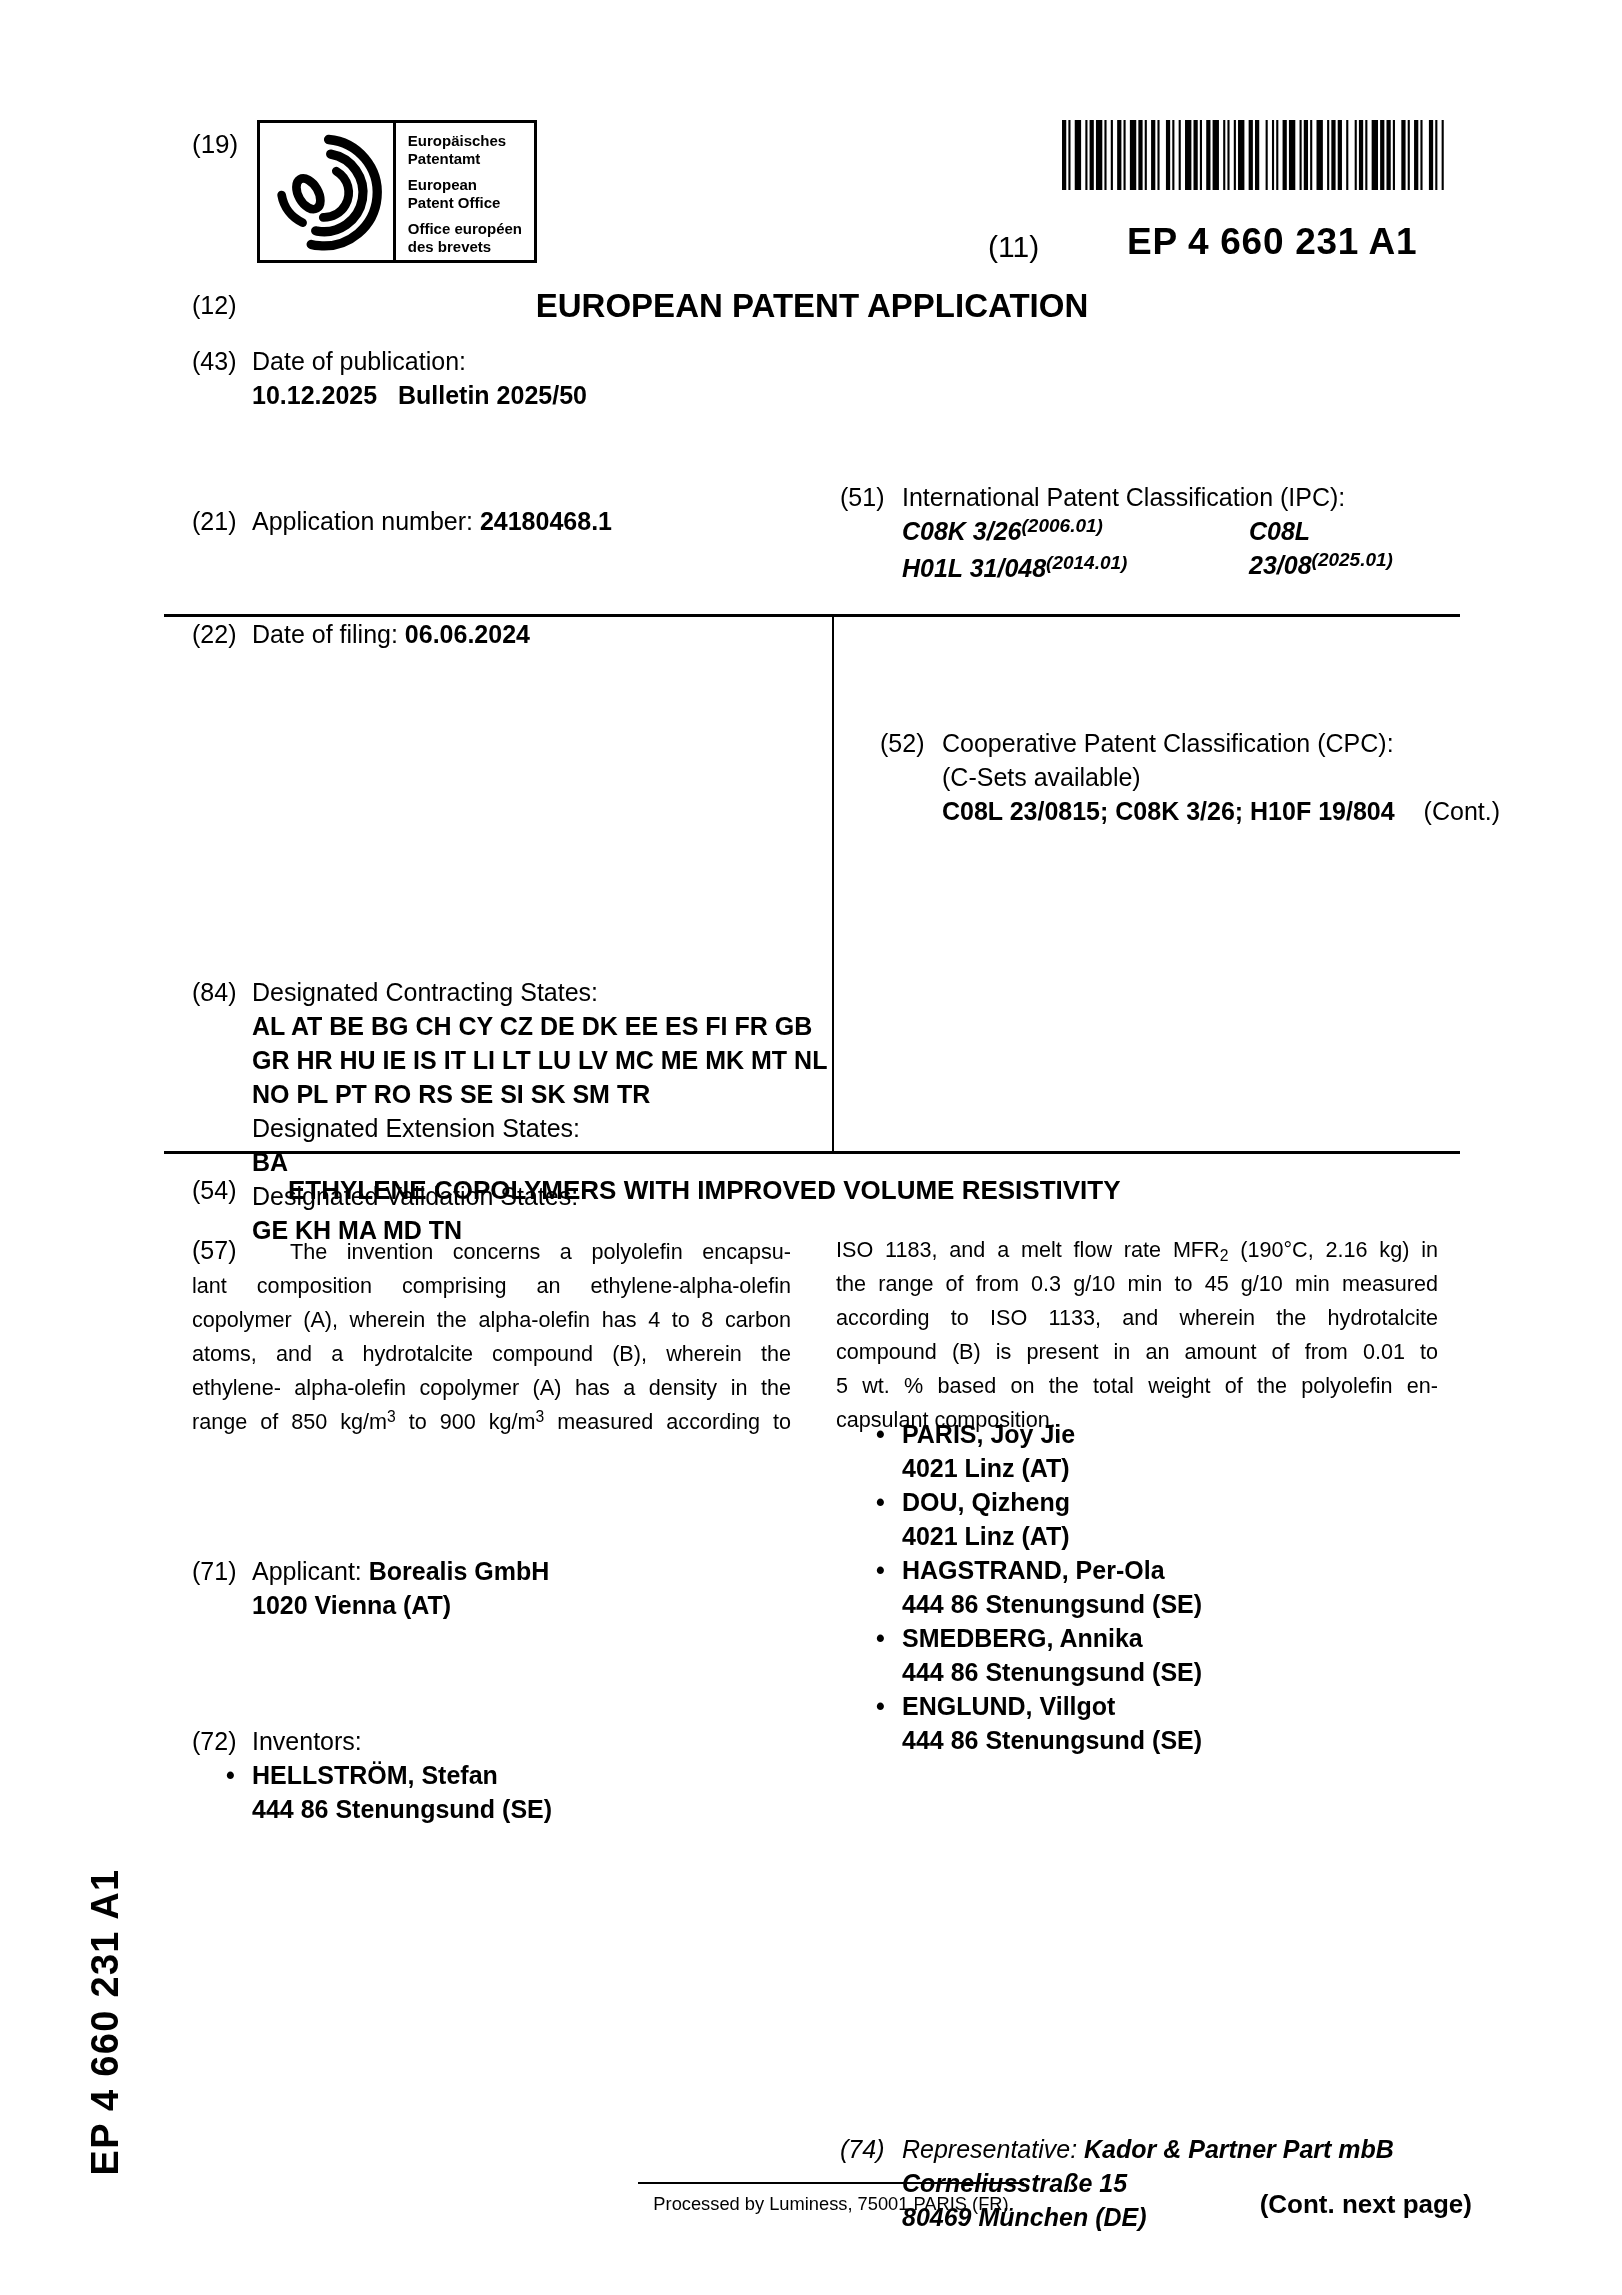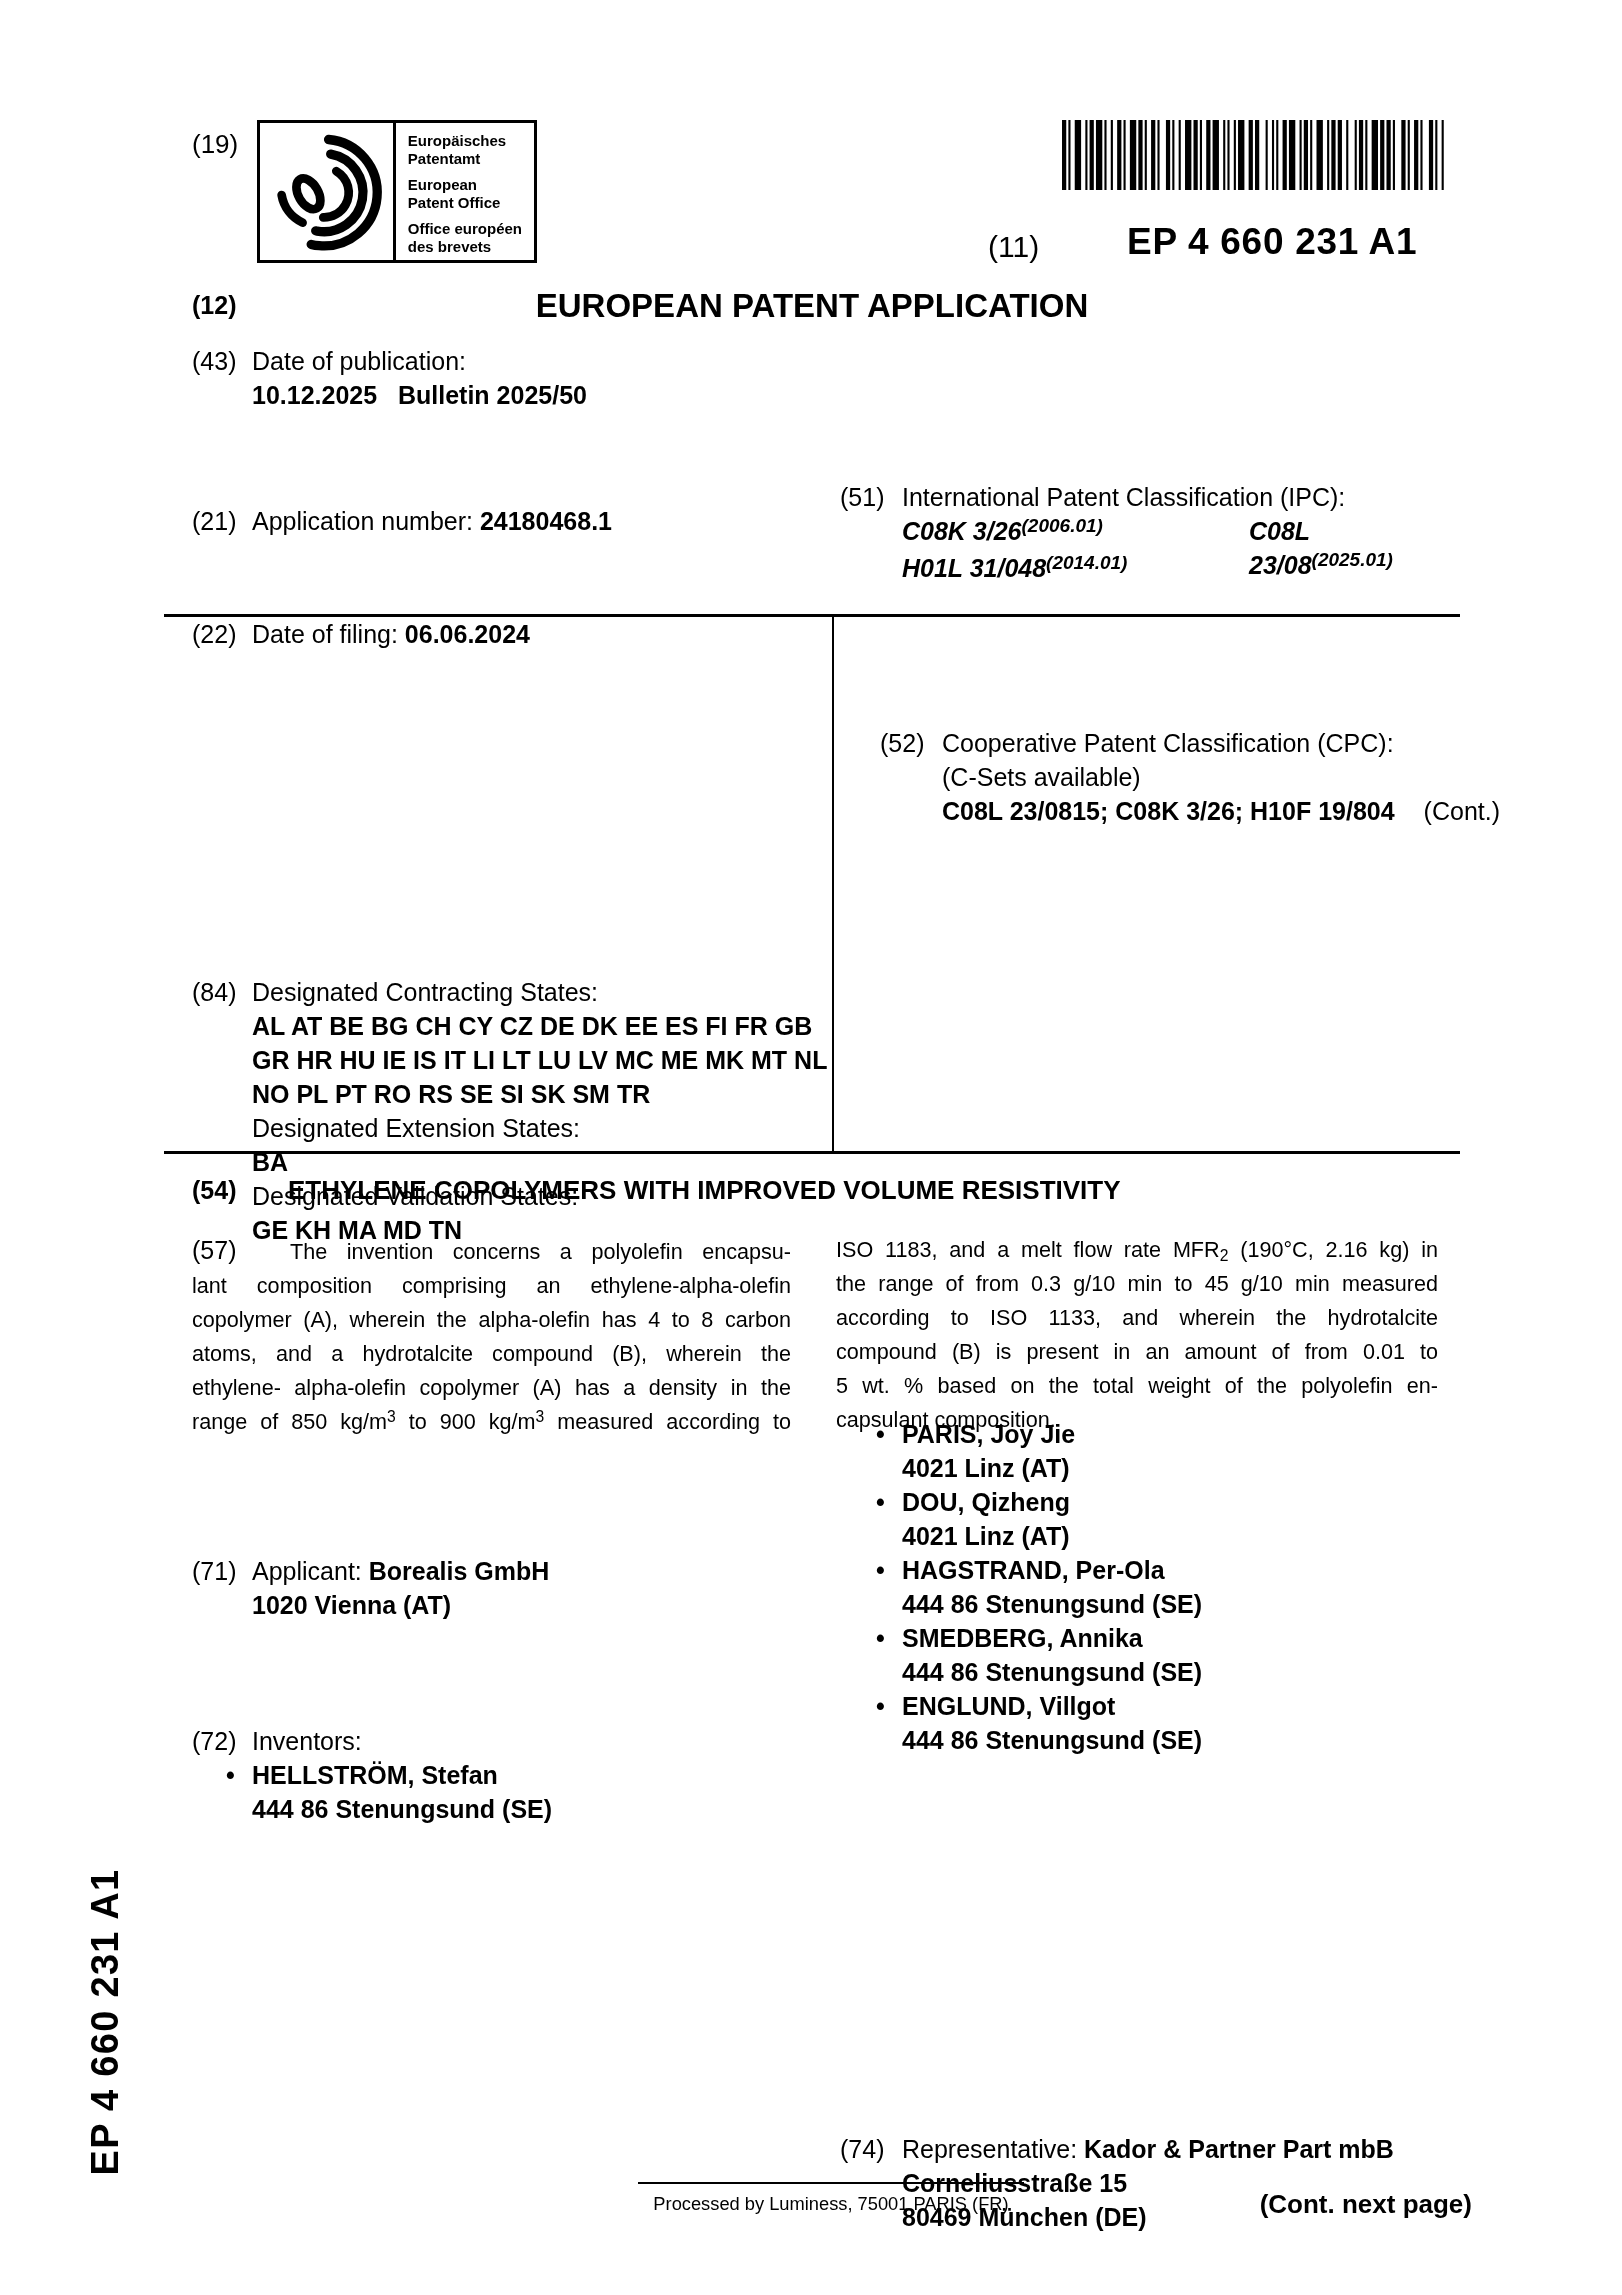--- a/index.html
+++ b/index.html
@@ -2,21 +2,21 @@
 <html style="font-size:10.5px"><head>
 <meta charset="utf-8">
 <style>
   html,body { margin:0; padding:0; background:#888; }
   .page {
     position:relative; width:1623px; height:2295px; background:#ffffff;
     font-family:"Liberation Sans", sans-serif; color:#000;
     overflow:hidden;
   }
   .abs { position:absolute; }
-  .num { font-size:25px;font-weight:bold; }
+  .num { font-size:25px; }
   .b { font-weight:bold; }
   .prewrap { white-space:pre-wrap; }
 
   
   .f19 { font-size:26px; }
   .logo-box { width:274px; height:137px; border:3.9px solid #000; display:flex; }
   .logo-cell { width:133px; border-right:3.9px solid #000; display:flex; align-items:center; justify-content:center; }
   .logo-text-cell { flex:1; padding:9.2px 0 0 11.8px; }
   .logo-group { font-size:15px; line-height:17.7px; font-weight:bold; margin-bottom:8.5px; }
   .f11 { font-size:30px; }
@@ -225,21 +225,21 @@
     <div class="ln b bullet-line"><span class="dot">•</span><span>DOU, Qizheng</span></div>
     <div class="ln b">4021 Linz (AT)</div>
     <div class="ln b bullet-line"><span class="dot">•</span><span>HAGSTRAND, Per-Ola</span></div>
     <div class="ln b">444 86 Stenungsund (SE)</div>
     <div class="ln b bullet-line"><span class="dot">•</span><span>SMEDBERG, Annika</span></div>
     <div class="ln b">444 86 Stenungsund (SE)</div>
     <div class="ln b bullet-line"><span class="dot">•</span><span>ENGLUND, Villgot</span></div>
     <div class="ln b">444 86 Stenungsund (SE)</div>
   </div>
 
-  <div class="abs blk blk-r" style="left:840px; top:1004px; width:620px;">
+  <div class="abs blk blk-r" style="left:840px; top:1004px; width:620px;font-style:italic;">
     <span class="bnum">(74)</span>
     <div class="ln"><span>Representative: </span><span class="b">Kador &amp; Partner Part mbB</span></div>
     <div class="ln b">Corneliusstraße 15</div>
     <div class="ln b">80469 München (DE)</div>
   </div>
 
   <div class="abs num" style="left:192px; top:1176px;">(54)</div>
   <div class="abs t54" style="left:288px; top:1175px; width:1171px;">ETHYLENE COPOLYMERS WITH IMPROVED VOLUME RESISTIVITY</div>
 
   <div class="abs abstract" style="left:192px; top:1233px; width:599px;">

